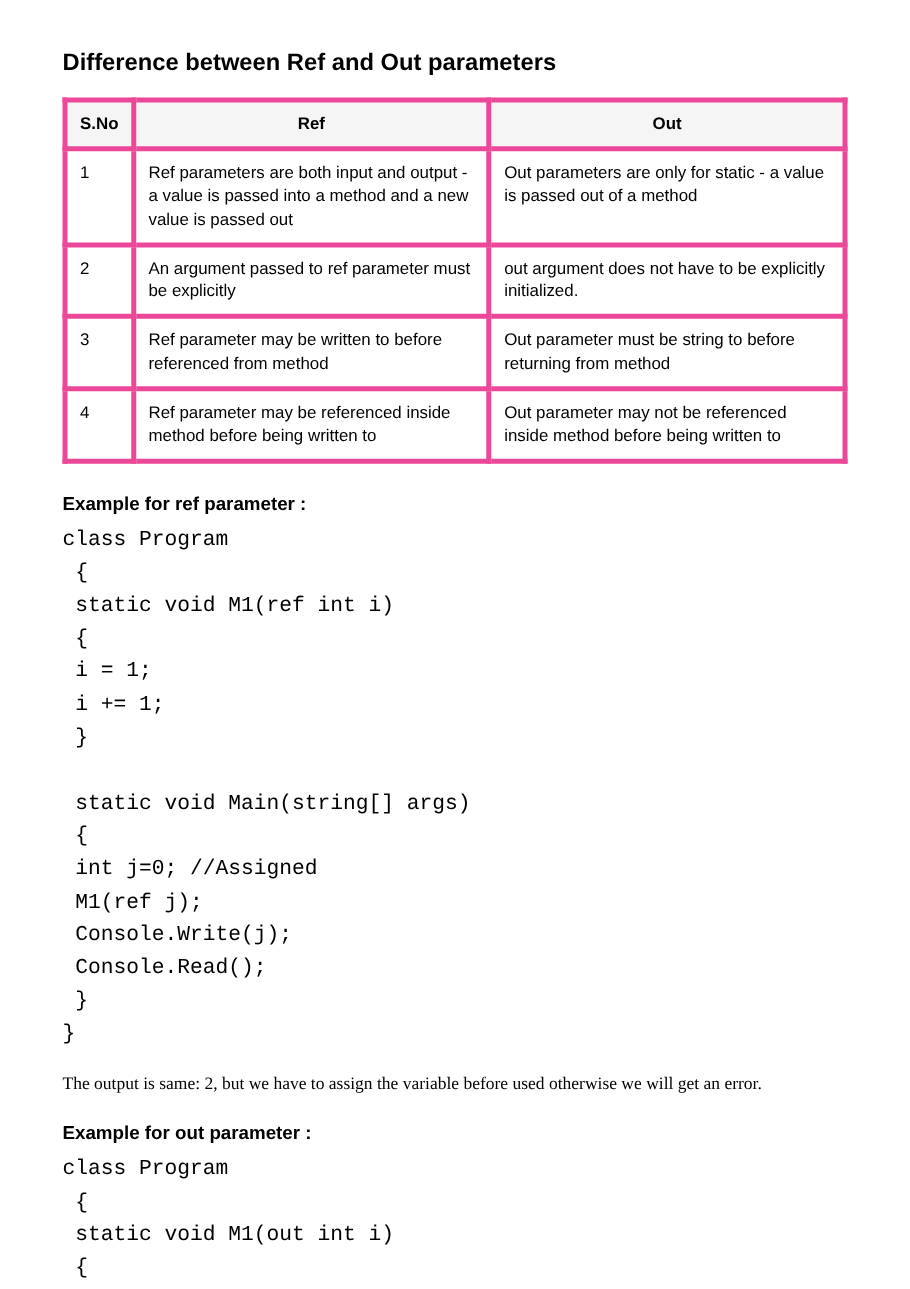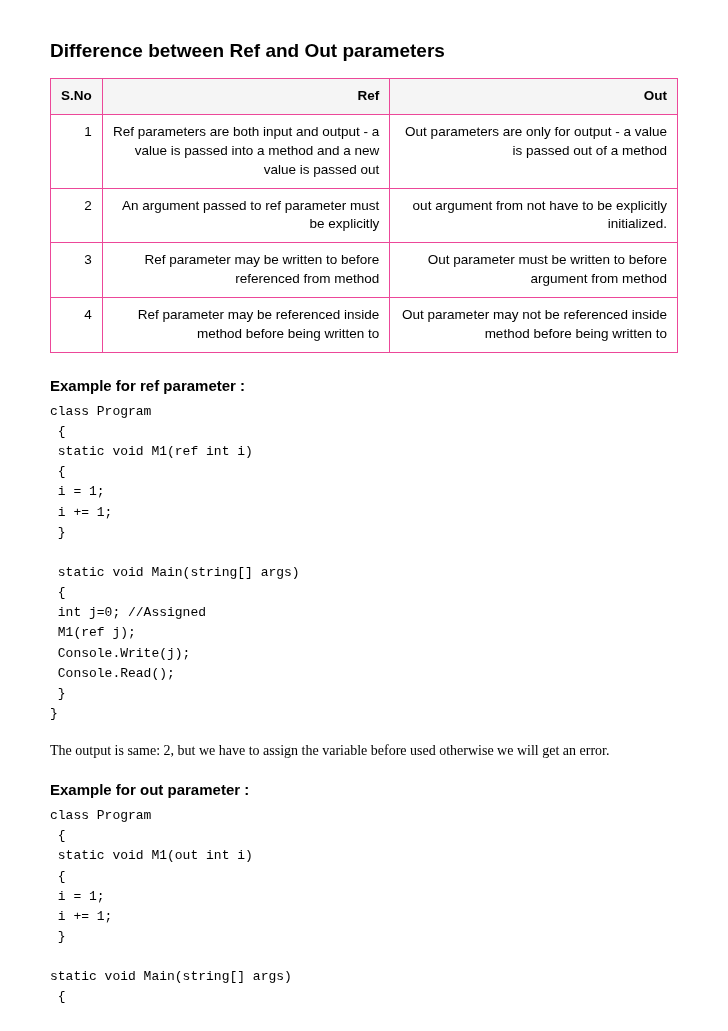--- a/index.html
+++ b/index.html
@@ -24,26 +24,25 @@
       margin-bottom: 16px;
     }
 
     table {
       border-collapse: collapse;
       width: 100%;
       margin-bottom: 24px;
     }
 
     table th, table td {
-      border: 1px solid #ec4899;
+      border: 4px solid #ec4899;
       padding: 8px 10px;
       vertical-align: top;
       font-size: 13.5px;
       line-height: 1.4;
-      text-align: right;
     }
 
     table th {
       background: #f5f5f5;
       font-weight: bold;
     }
 
     .col-sno {
       width: 40px;
     }
@@ -58,21 +57,21 @@
 
     .section-heading {
       font-weight: bold;
       font-size: 15px;
       margin-bottom: 8px;
       margin-top: 4px;
     }
 
     .code-block {
       font-family: 'Courier New', Courier, monospace;
-      font-size: 13px;
+      font-size: 17px;
       line-height: 1.55;
       margin-bottom: 16px;
       white-space: pre;
     }
 
     .output-note {
       font-size: 14px;
       margin-bottom: 20px;
       line-height: 1.5;
       font-family: Liberation Serif, serif;
@@ -88,31 +87,31 @@
     <tr>
       <th class="col-sno">S.No</th>
       <th class="col-ref">Ref</th>
       <th class="col-out">Out</th>
     </tr>
   </thead>
   <tbody id="table-body">
   <tr>
         <td>1</td>
         <td>Ref parameters are both input and output - a value is passed into a method and a new value is passed out</td>
-        <td>Out parameters are only for output - a value is passed out of a method</td>
+        <td>Out parameters are only for static - a value is passed out of a method</td>
       </tr>
       <tr>
         <td>2</td>
         <td>An argument passed to ref parameter must be explicitly</td>
-        <td>out argument from not have to be explicitly initialized.</td>
+        <td>out argument does not have to be explicitly initialized.</td>
       </tr>
       <tr>
         <td>3</td>
         <td>Ref parameter may be written to before referenced from method</td>
-        <td>Out parameter must be written to before argument from method</td>
+        <td>Out parameter must be string to before returning from method</td>
       </tr>
       <tr>
         <td>4</td>
         <td>Ref parameter may be referenced inside method before being written to</td>
         <td>Out parameter may not be referenced inside method before being written to</td>
       </tr>
     </tbody>
 </table>
 
 <div class="section-heading">Example for ref parameter :</div>

